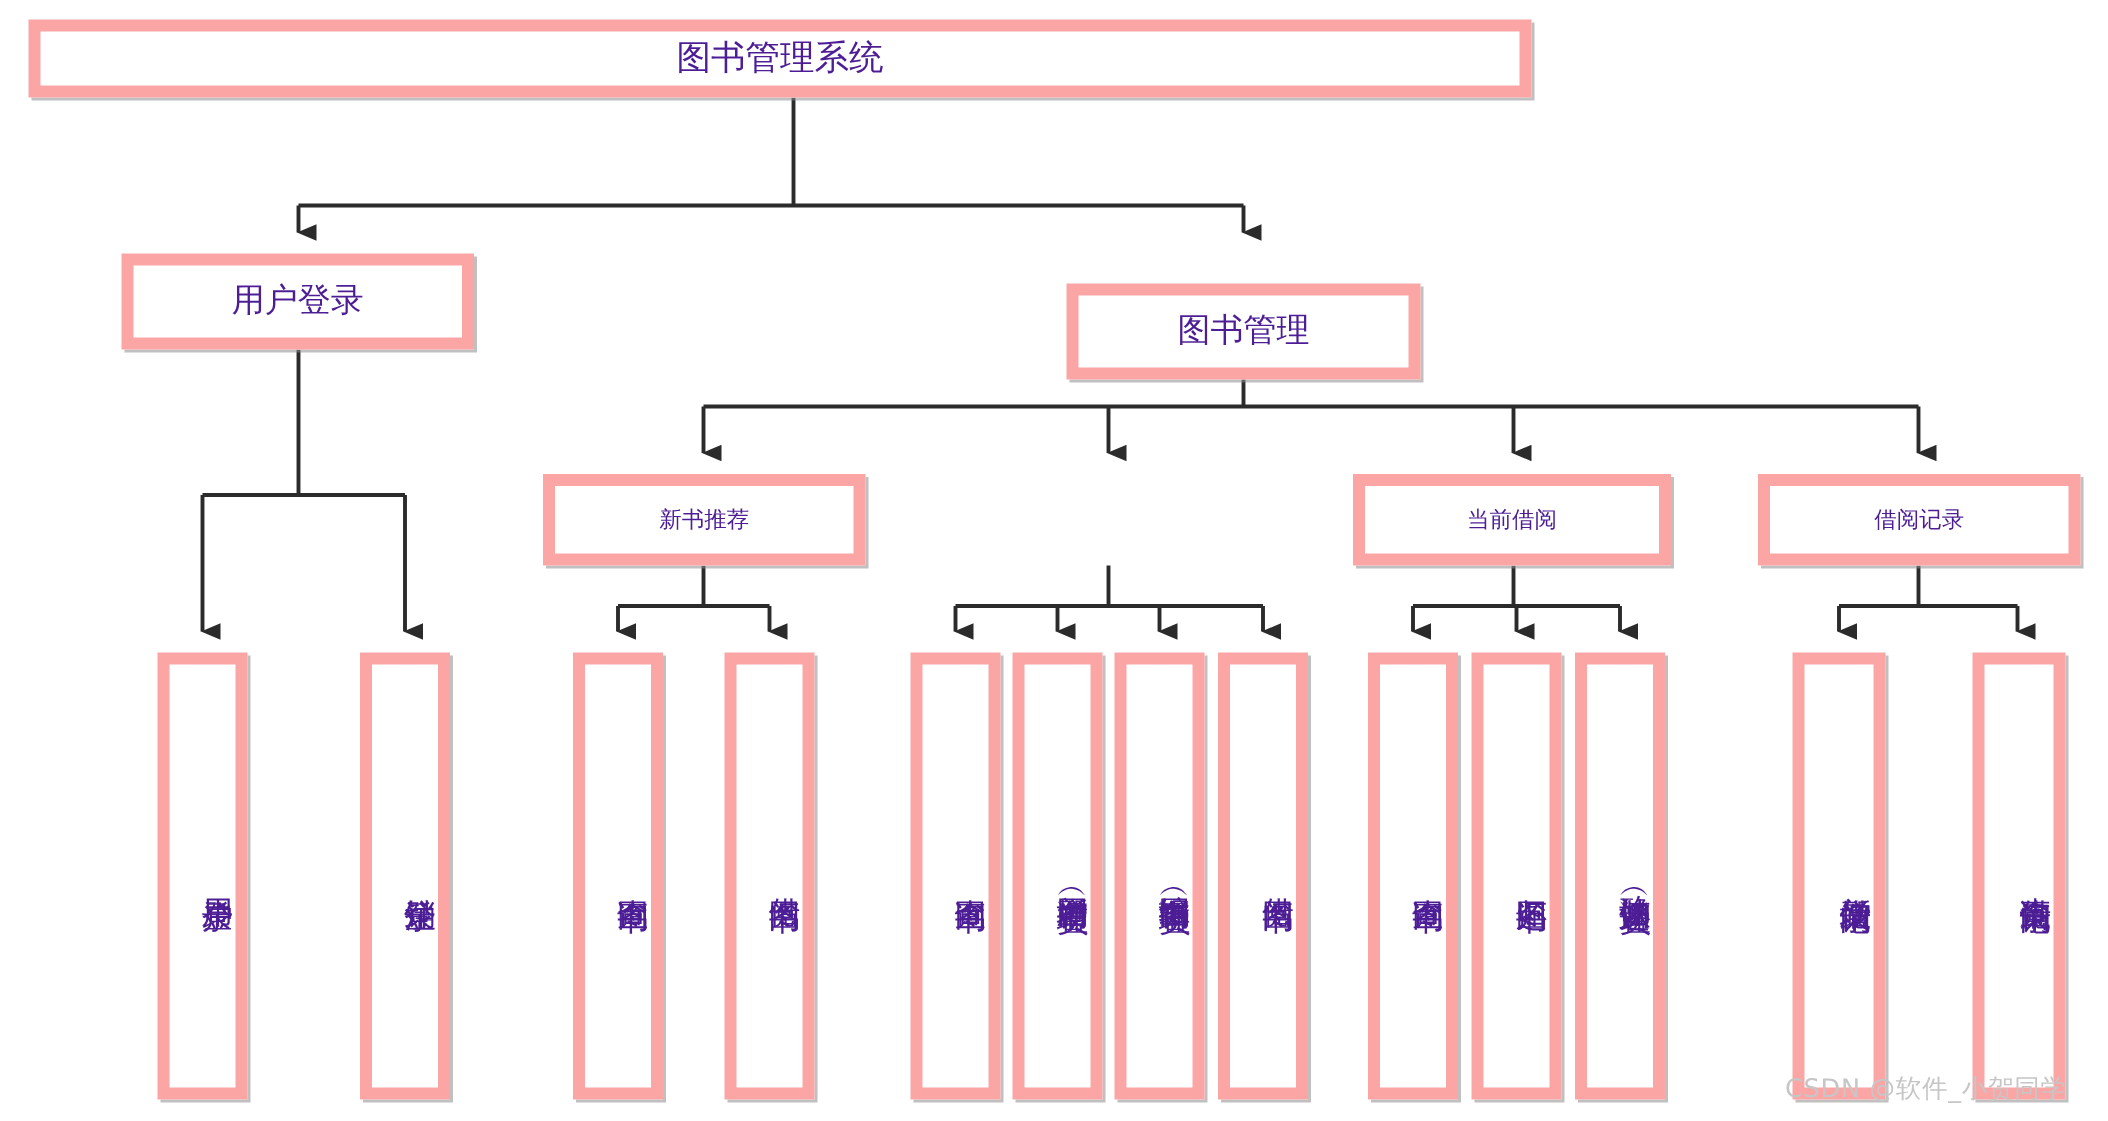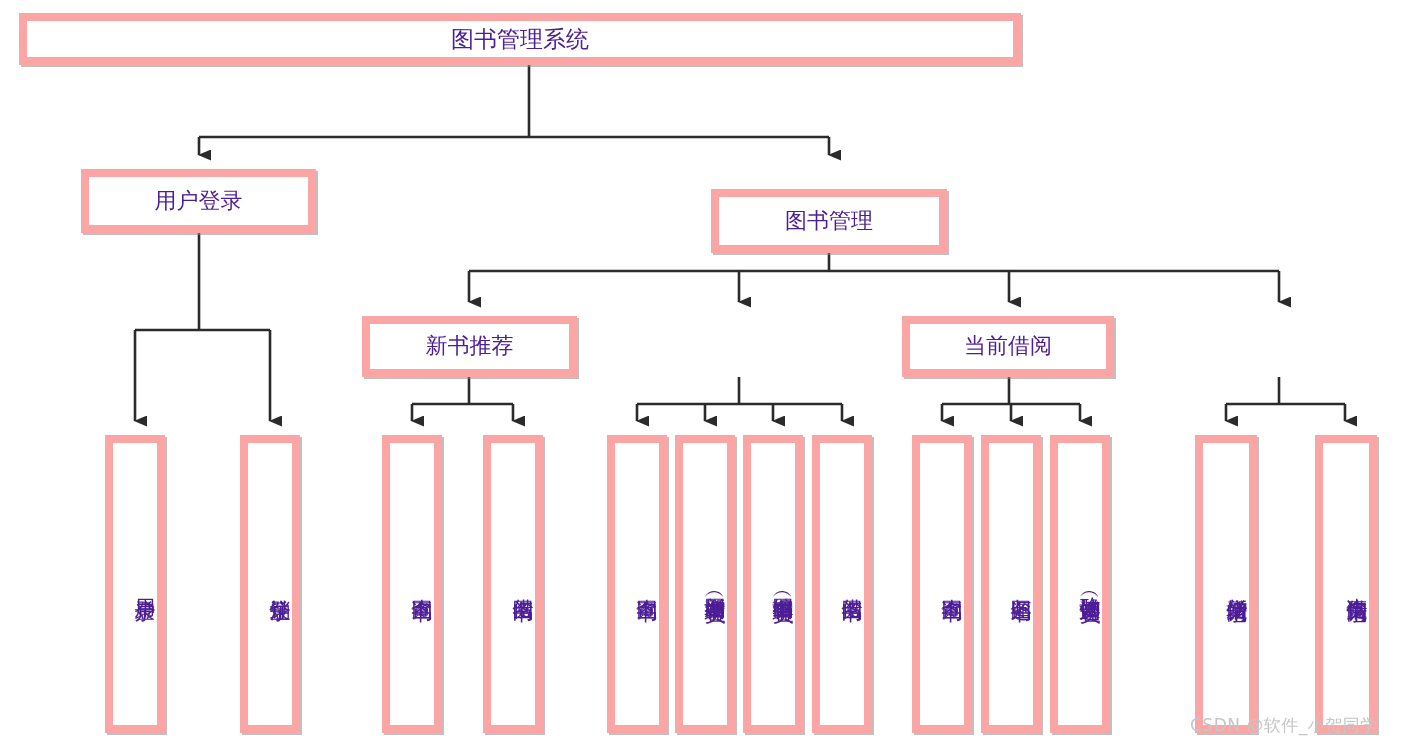--- a/index.html
+++ b/index.html
@@ -38,21 +38,21 @@
     line-height: 1.22;
     text-align: center;
   }
   .node.root {
     font-size: 23px;
   }
   .node.lvl1 {
     font-size: 22px;
   }
   .node.lvl2 {
-    font-size: 22px;
+    font-size: 15px;
   }
   .node.leaf {
     font-size: 21px;
     writing-mode: vertical-rl;
     text-orientation: upright;
     padding: 8px 0;
     letter-spacing: 1px;
     align-items: flex-start;
     justify-content: center;
   }
@@ -137,20 +137,23 @@
   <div class="node lvl1" style="left:711px; top:169px; width:236px; height:64px;margin-top:20px;">
     <span>图书管理</span>
   </div>
 
   <div class="node lvl2" style="left:362px; top:316px; width:215px; height:61px;">
     <span>新书推荐</span>
   </div>
   <div class="node lvl2" style="left:902px; top:316px; width:212px; height:61px;">
     <span>当前借阅</span>
   </div>
+  <div class="node lvl2" style="left:1172px; top:316px; width:215px; height:61px;">
+    <span>借阅记录</span>
+  </div>
 
   <div class="node leaf" style="left:105px; top:435px; width:60px; height:298px;">
     <span class="vtext">用户登录</span>
   </div>
   <div class="node leaf" style="left:240px; top:435px; width:60px; height:298px;">
     <span class="vtext">注销登录</span>
   </div>
 
   <div class="node leaf" style="left:382px; top:435px; width:60px; height:298px;">
     <span class="vtext">查询图书</span>

